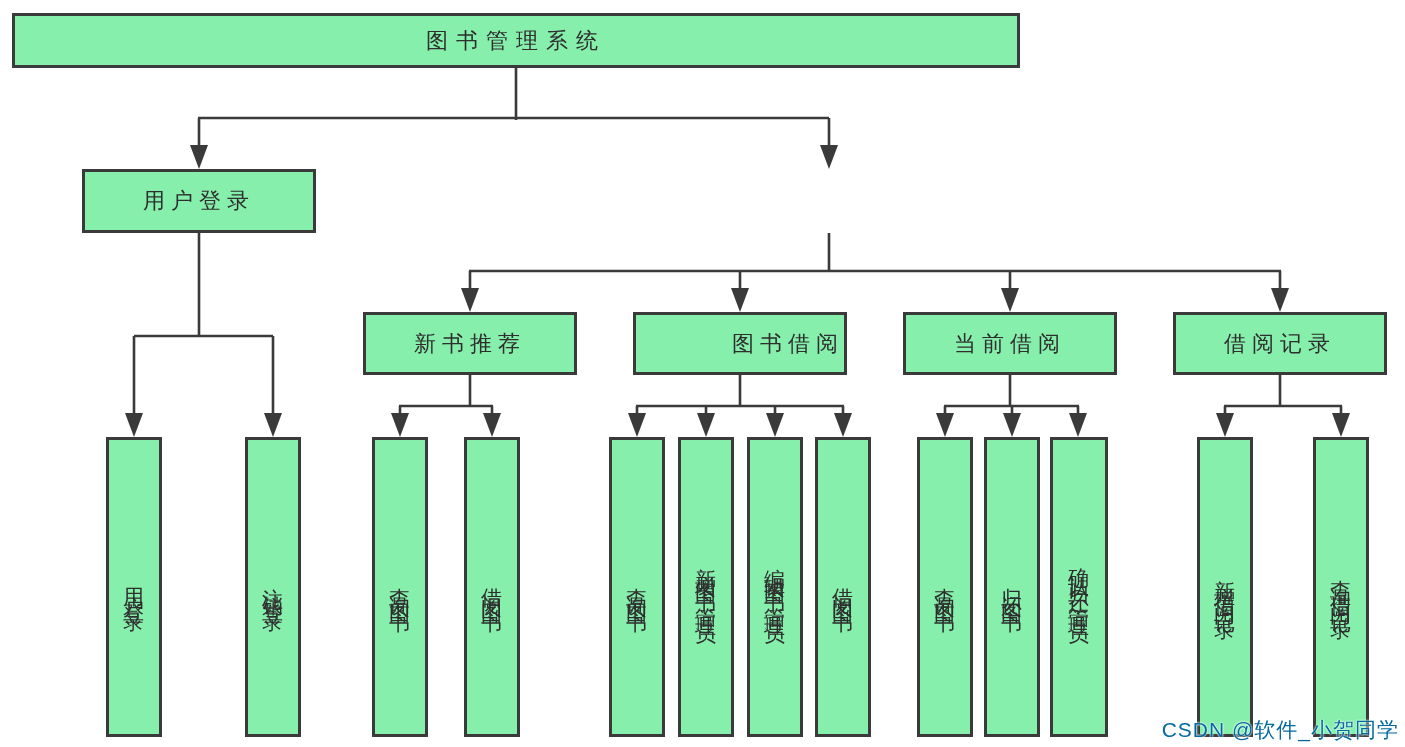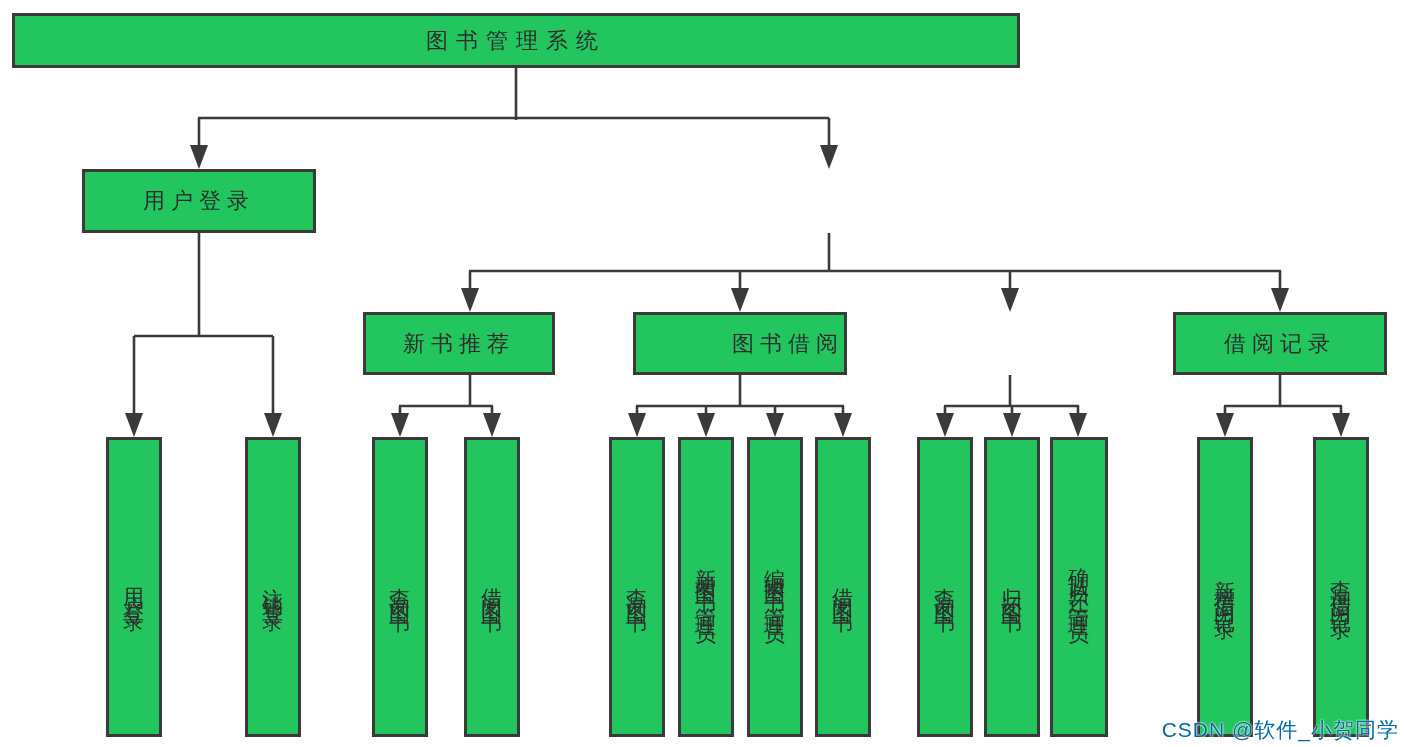--- a/index.html
+++ b/index.html
@@ -20,21 +20,21 @@
     left: 0;
     top: 0;
     width: 1405px;
     height: 747px;
     pointer-events: none;
   }
   .box {
     position: absolute;
     box-sizing: border-box;
     border: 3px solid #3a3a3a;
-    background: #22c55e;
+    background: #86efac;
     display: flex;
     align-items: center;
     justify-content: center;
     color: #2e2e2e;
   }
   .h-label {
     font-size: 22px;
     letter-spacing: 6px;
     white-space: nowrap;
     color: #2e2e2e;
@@ -88,25 +88,28 @@
   </svg>
 
   <div class="box root-box" style="left:12px; top:13px; width:1008px; height:55px;">
     <span class="h-label">图书管理系统</span>
   </div>
 
   <div class="box" style="left:82px; top:169px; width:234px; height:64px;">
     <span class="h-label">用户登录</span>
   </div>
 
-  <div class="box" style="left:363px; top:312px; width:192px; height:63px;">
+  <div class="box" style="left:363px; top:312px; width:214px; height:63px;">
     <span class="h-label">新书推荐</span>
   </div>
   <div class="box" style="left:633px; top:312px; width:214px; height:63px;justify-content:flex-end;">
     <span class="h-label">图书借阅</span>
+  </div>
+  <div class="box" style="left:903px; top:312px; width:214px; height:63px;">
+    <span class="h-label">当前借阅</span>
   </div>
   <div class="box" style="left:1173px; top:312px; width:214px; height:63px;">
     <span class="h-label">借阅记录</span>
   </div>
 
   <div class="box v-box" style="left:106px; top:437px; width:56px; height:300px;">
     <span class="v-label">用户登录</span>
   </div>
   <div class="box v-box" style="left:245px; top:437px; width:56px; height:300px;">
     <span class="v-label">注销登录</span>

